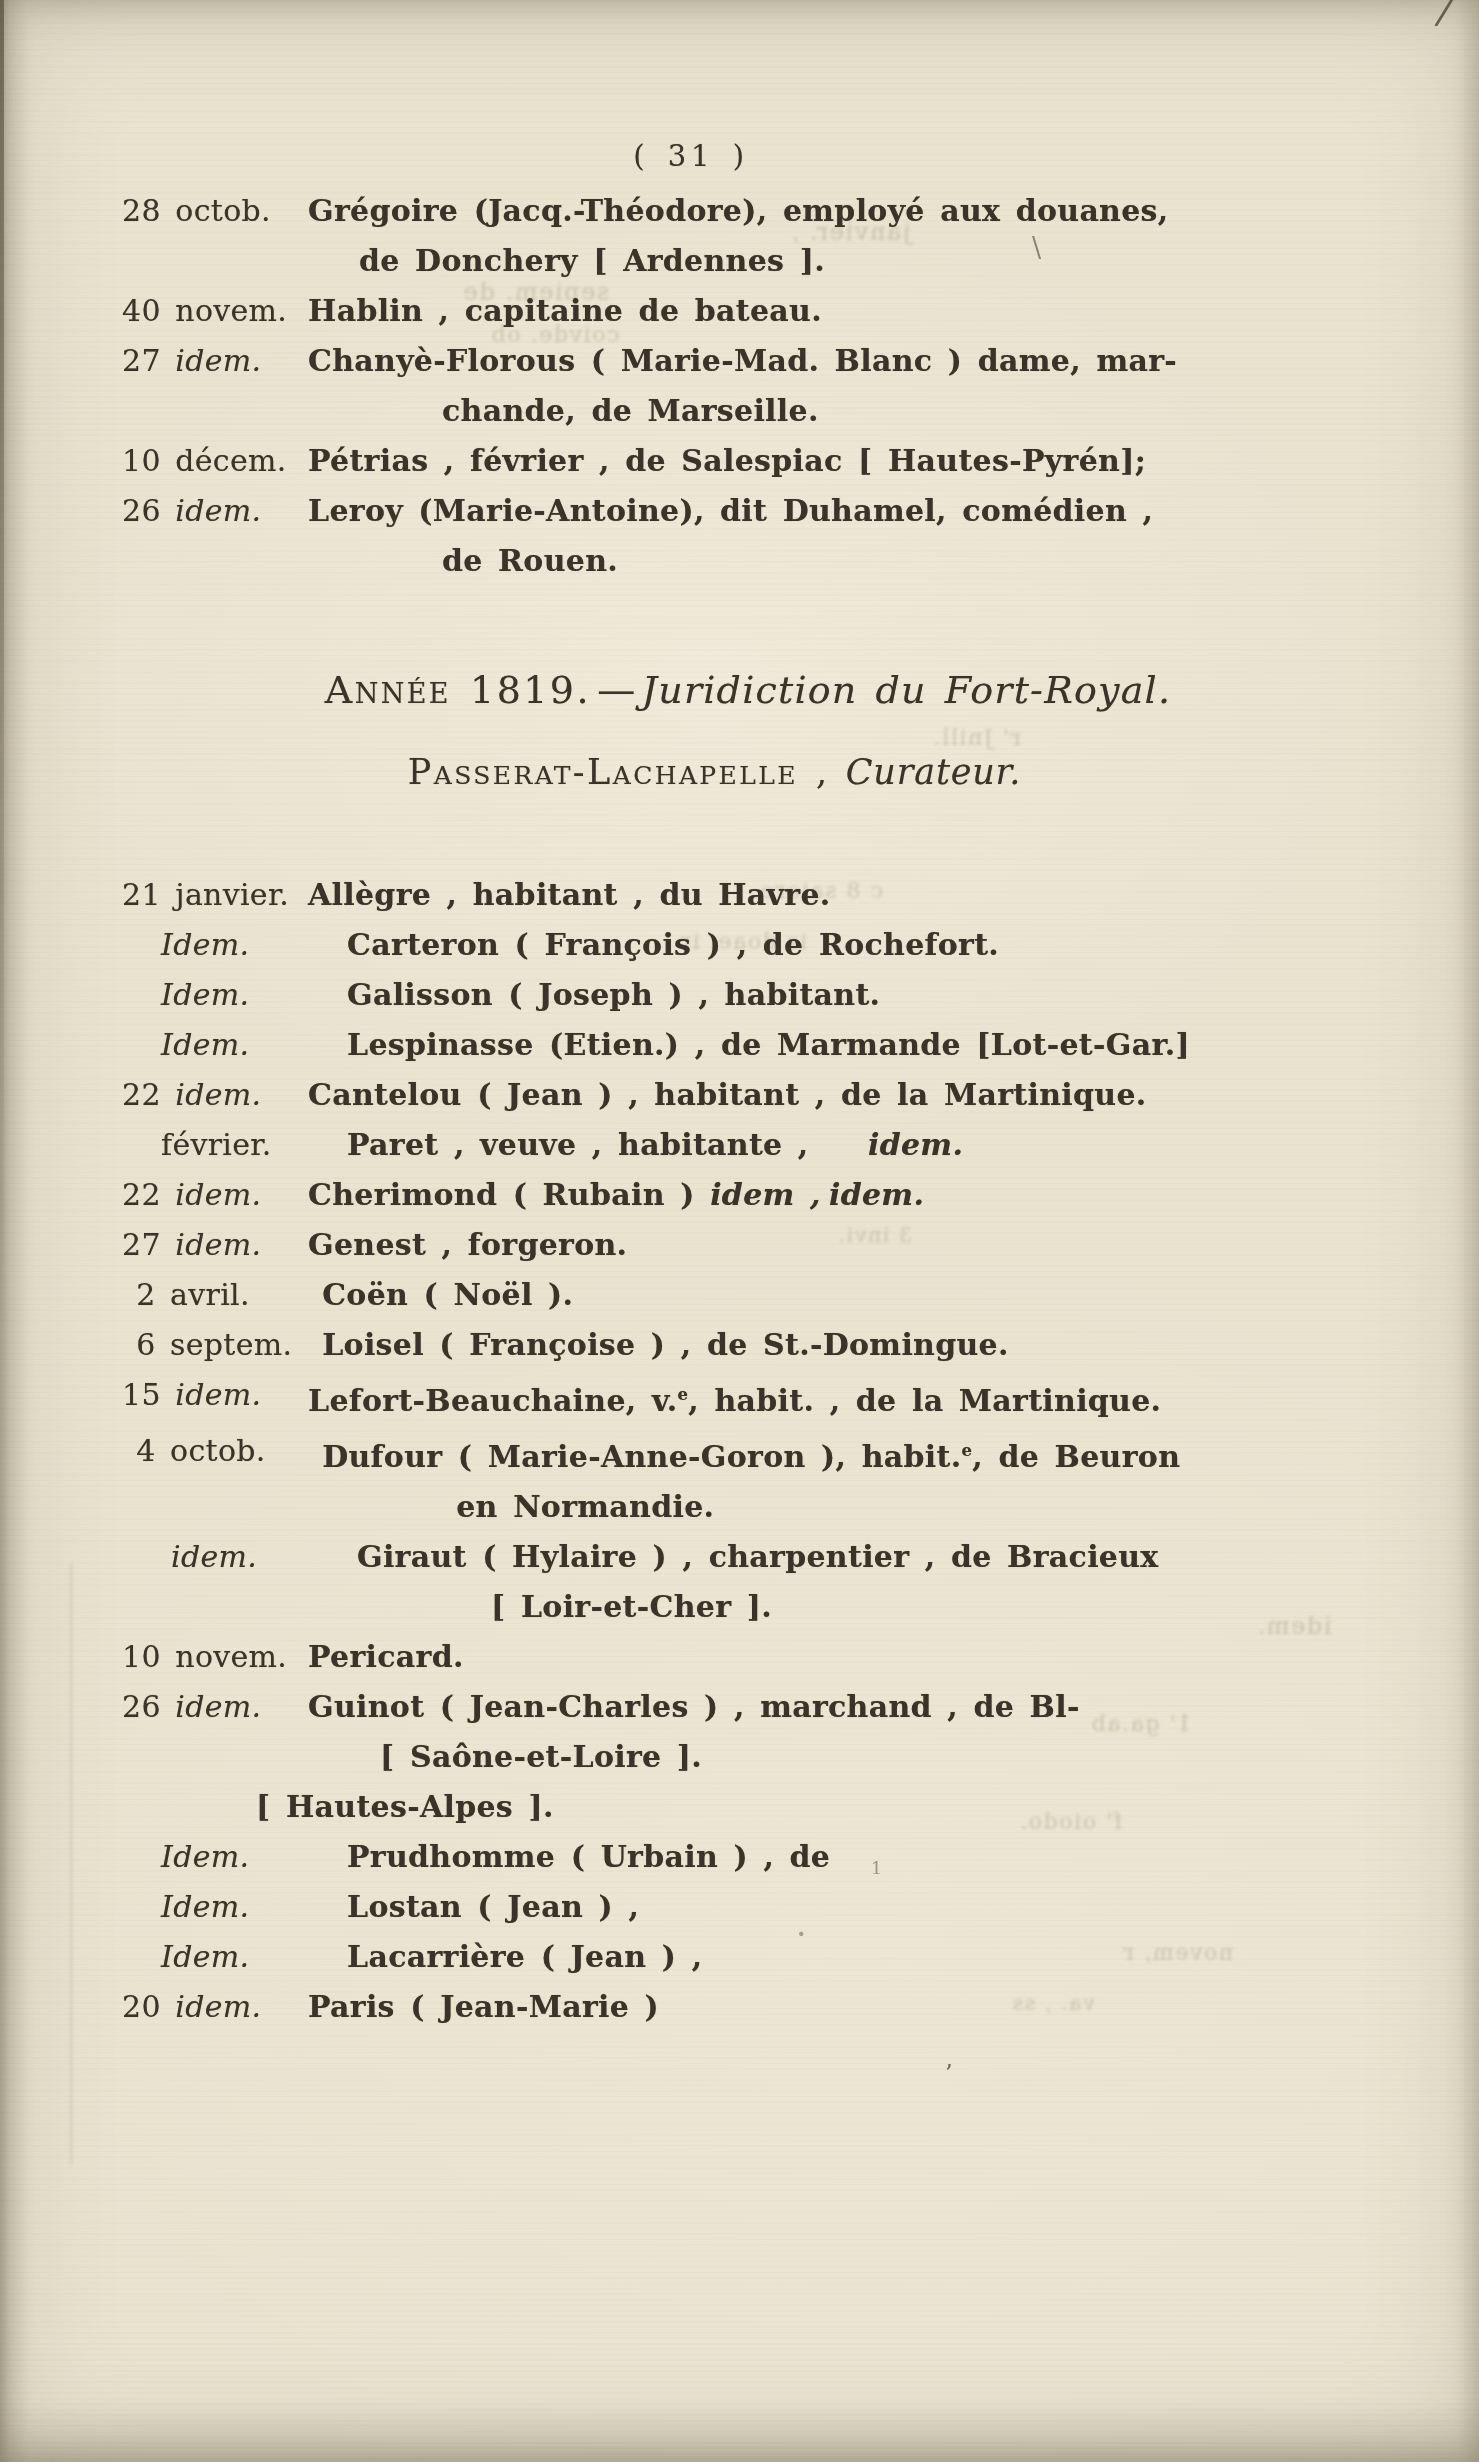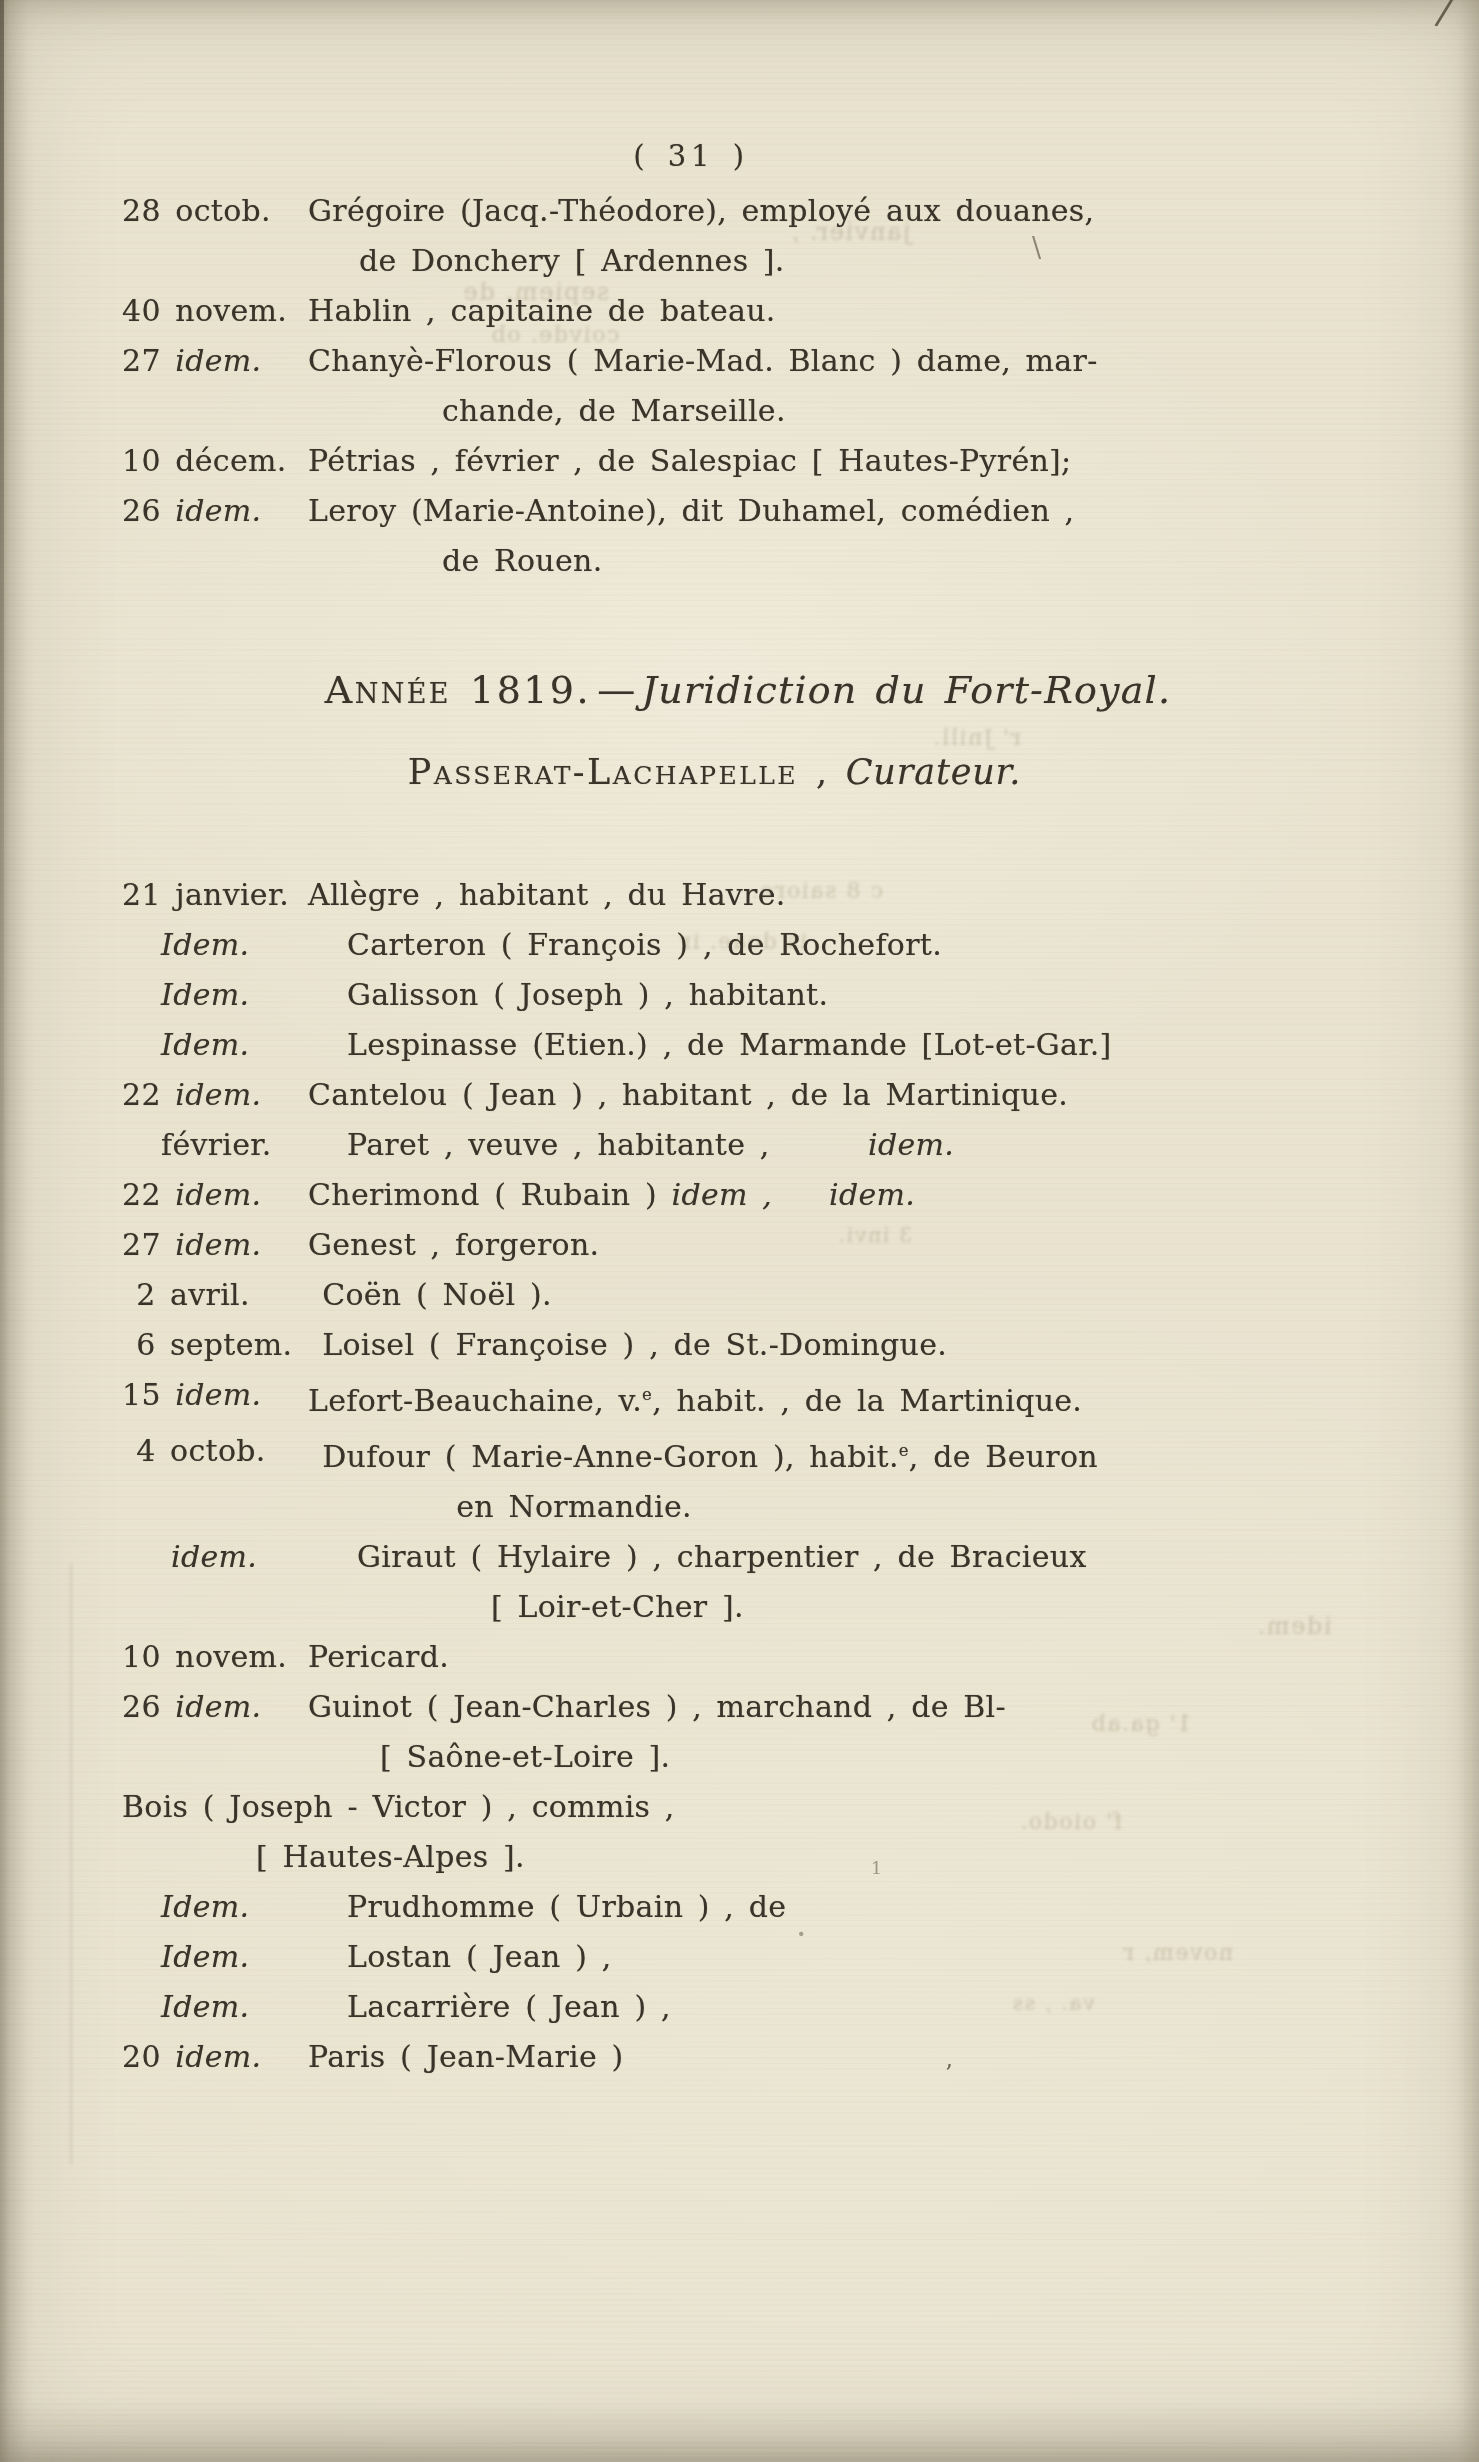--- a/index.html
+++ b/index.html
@@ -31,21 +31,21 @@
   .content{
     position:absolute;left:122px;top:0;width:1232px;z-index:2;
     font-size:30px;line-height:50px;letter-spacing:0.3px;word-spacing:4.7px;
     text-shadow:0 0 0.8px rgba(58,50,41,.45);
   }
   .pagenum{margin-top:131px;width:1138px;text-align:center;font-size:29px;letter-spacing:4.7px;}
   .entries{margin-top:4.7px;}
   .main-entries{margin-top:73px;}
   .entry{display:flex;}
   .date{flex:0 0 186px;white-space:nowrap;}
-  .body{flex:1;}
+  .body{flex:1;font-weight:bold;}
   .line{position:relative;white-space:nowrap;}
   .tail{position:absolute;top:0;}
   .heading{margin-top:79px;width:1232px;text-align:center;font-size:38px;white-space:nowrap;}
   .heading .sc{font-variant:small-caps;letter-spacing:2.4px;margin-left:20px;}
   .heading .sep{padding:0 6.3px;}
   .heading .it{font-style:italic;letter-spacing:1.2px;}
   .subheading{margin-top:32px;width:1185px;text-align:center;font-size:35px;white-space:nowrap;}
   .subheading .sc{font-variant:small-caps;letter-spacing:2.4px;}
   .subheading .it{font-style:italic;letter-spacing:0.8px;}
   sup{font-size:55%;}
@@ -218,21 +218,20 @@
         </div>
         <div class="entry">
           <div class="date">26 <i>idem.</i></div>
           <div class="body">
             <div class="line"><span>Guinot ( Jean-Charles ) , marchand , de Bl-</span></div>
             <div class="line" style="margin-left: 72px;"><span>[ Saône-et-Loire ].</span></div>
           </div>
         </div>
         <div class="entry">
           <div class="body">
-            <div class="line"><span>Bois ( Joseph - Victor ) , commis ,</span></div>
             <div class="line" style="margin-left: 134px;"><span>[ Hautes-Alpes ].</span></div>
           </div>
         </div>
         <div class="entry">
           <div class="date" style="padding-left: 39px;"><i>Idem.</i></div>
           <div class="body">
             <div class="line"><span>Prudhomme ( Urbain ) , de</span></div>
           </div>
         </div>
         <div class="entry">

